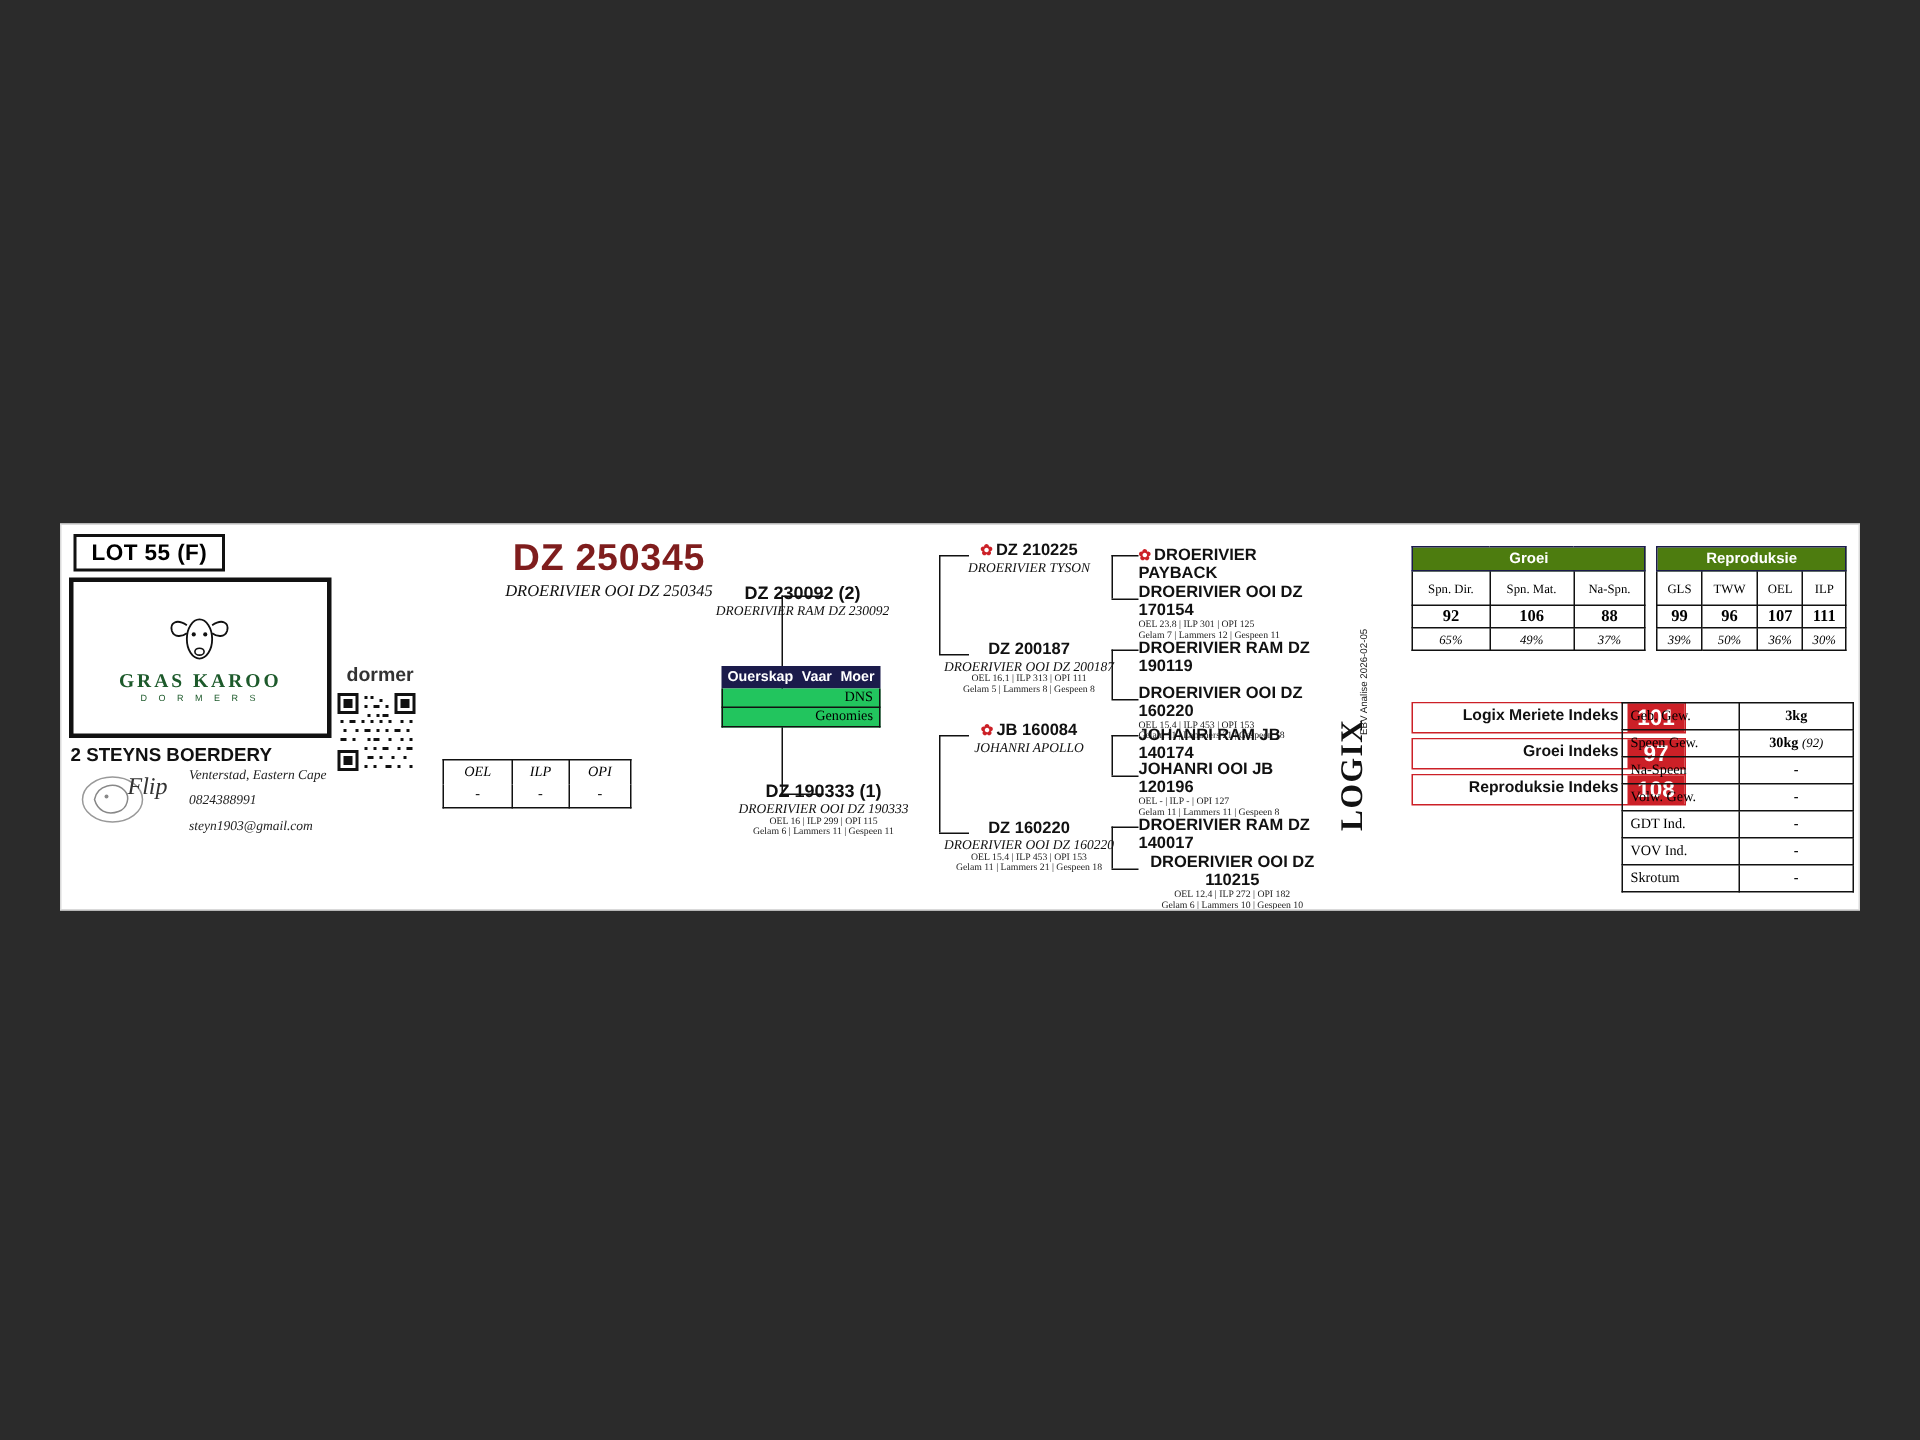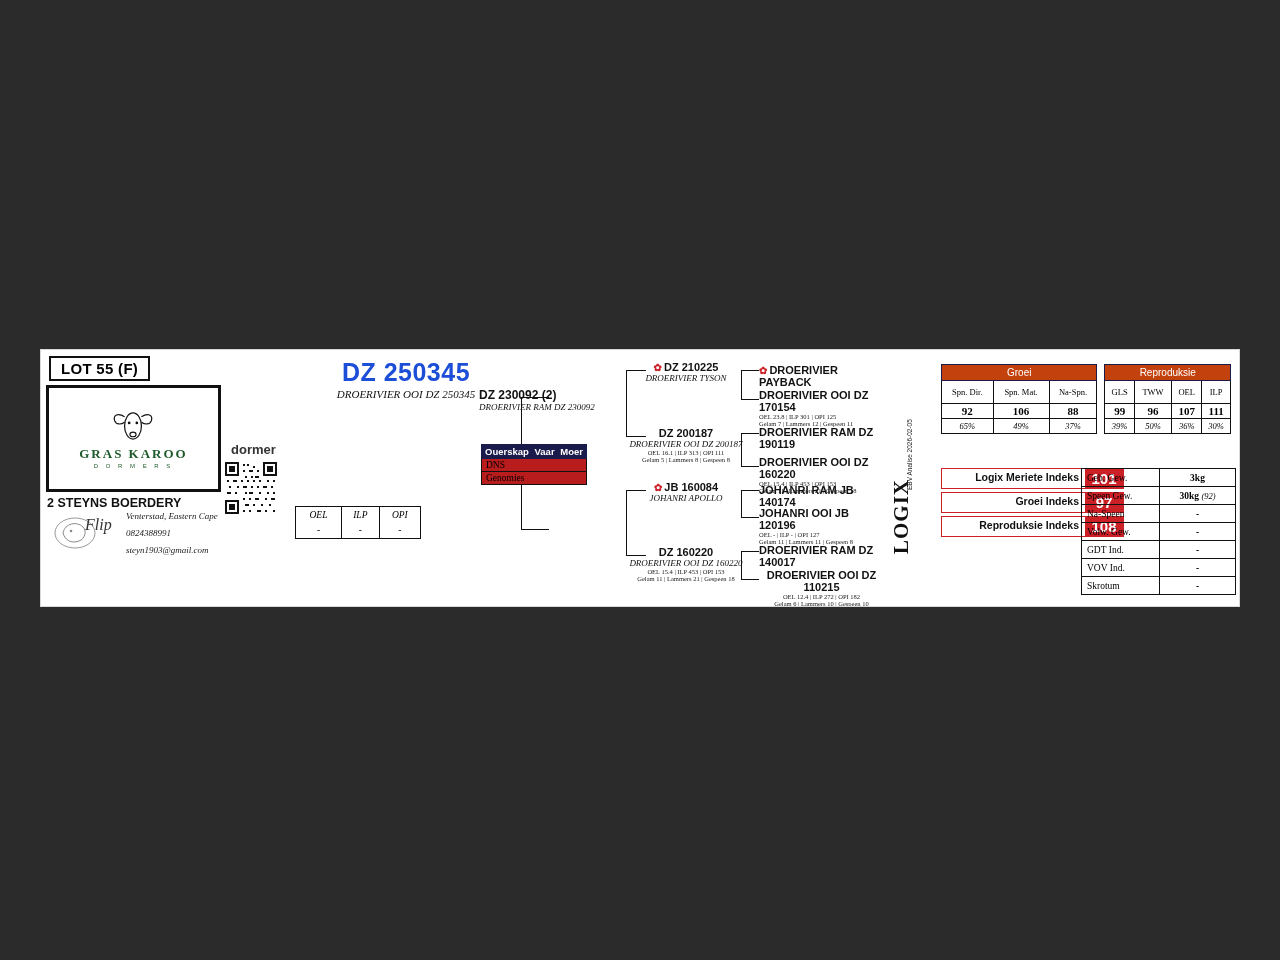--- a/index.html
+++ b/index.html
@@ -66,21 +66,21 @@
     font-size: 13px; color: #333; font-weight: 600;
   }
   .qr {
     position: absolute; left: 182px; top: 110px;
     width: 56px; height: 56px;
   }
 
   
   .animal-id {
     position: absolute; left: 250px; top: 8px; width: 230px;
-    text-align: center; font-size: 25px; font-weight: bold; color: #1d4ed8;
+    text-align: center; font-size: 25px; font-weight: bold; color: #7f1d1d;
     letter-spacing: .5px;
   }
   .animal-sub {
     position: absolute; left: 240px; top: 38px; width: 250px;
     text-align: center; font-size: 11px; font-style: italic;
     font-family: "Liberation Serif", serif; color: #111;
   }
 
   
   .info-table {
@@ -123,22 +123,23 @@
 
   .ouerskap {
     position: absolute; left: 40px; top: 94px; width: 106px;
   }
   .ouerskap .hdr {
     background: #1b1b4b; color: #fff; font-size: 9.5px; font-weight: bold;
     display: flex; justify-content: space-between; padding: 2px 4px;
   }
   .ouerskap .row {
     border: 1px solid #111; border-top: none; font-size: 9.5px;
-    padding: 1px 4px; background: #b91c1c;
-    font-family: "Liberation Serif", serif;
+    padding: 1px 4px; background: #22c55e;
+    font-family: "Liberation Serif", serif;
+    text-align: right;
   }
 
   
   .logix-v {
     position: absolute; left: 845px; top: 112px;
     width: 34px; height: 110px;
   }
   .logix-word {
     position: absolute; left: -22px; top: 42px;
     transform: rotate(-90deg);
@@ -148,21 +149,21 @@
   .logix-date {
     position: absolute; left: 20px; top: 28px;
     transform: rotate(-90deg); transform-origin: left top;
     font-size: 6.5px; color: #222; white-space: nowrap;
   }
 
   
   .ebv { position: absolute; left: 900px; top: 14px; width: 290px; }
   .ebv table { border-collapse: collapse; width: 100%; }
   .ebv th.grp {
-    background: #c2410c; color: #fff; font-size: 10px; font-weight: normal;
+    background: #4d7c0f; color: #fff; font-size: 10px; font-weight: bold;
     height: 16px; border: 1px solid #1b1b4b;
   }
   .ebv td {
     border: 1px solid #111; text-align: center; font-size: 9px; height: 15px;
     font-family: "Liberation Serif", serif;
   }
   .ebv td.hd { font-size: 8.5px; line-height: 1.0; height: 23px; }
   .ebv td.val { font-weight: bold; font-size: 11px; }
   .ebv td.pct { font-style: italic; font-size: 8.5px; }
   .spacer-col { border: none !important; width: 8px; }
@@ -348,35 +349,41 @@
       <div class="lineh" style="left:300px; top:116px; width:18px;"></div>
 
       <div class="linev" style="left:300px; top:140px; height:27px;"></div>
       <div class="lineh" style="left:300px; top:140px; width:18px;"></div>
       <div class="lineh" style="left:300px; top:167px; width:18px;"></div>
 
       <div class="linev" style="left:300px; top:201px; height:28px;"></div>
       <div class="lineh" style="left:300px; top:201px; width:18px;"></div>
       <div class="lineh" style="left:300px; top:229px; width:18px;"></div>
 
-      <div class="node" style="left:38px; top:38px; width:140px; text-align:left;">
+      <div class="node" style="left:24px; top:38px; width:140px; text-align:center;">
         <div class="nm">DZ 230092 (2)</div>
         <div class="it">DROERIVIER RAM DZ 230092</div>
       </div>
 
       <div class="ouerskap">
         <div class="hdr">
           <span>Ouerskap</span>
           <span>Vaar</span>
           <span>Moer</span>
         </div>
         <div class="row">DNS</div>
         <div class="row">Genomies</div>
       </div>
 
+      <div class="node" style="left:38px; top:170px; width:140px; text-align:center;">
+        <div class="nm">DZ 190333 (1)</div>
+        <div class="it">DROERIVIER OOI DZ 190333</div>
+        <div class="tiny">OEL 16 | ILP 299 | OPI 115</div>
+        <div class="tiny">Gelam 6 | Lammers 11 | Gespeen 11</div>
+      </div>
 
       <div class="node" style="left:185px; top:11px; width:120px; text-align:center;">
         <div class="nm sm"><span class="sheep-ico">✿</span><span>DZ 210225</span></div>
         <div class="it">DROERIVIER TYSON</div>
       </div>
 
       <div class="node" style="left:185px; top:77px; width:120px; text-align:center;">
         <div class="nm sm">DZ 200187</div>
         <div class="it">DROERIVIER OOI DZ 200187</div>
         <div class="tiny">OEL 16.1 | ILP 313 | OPI 111</div>

